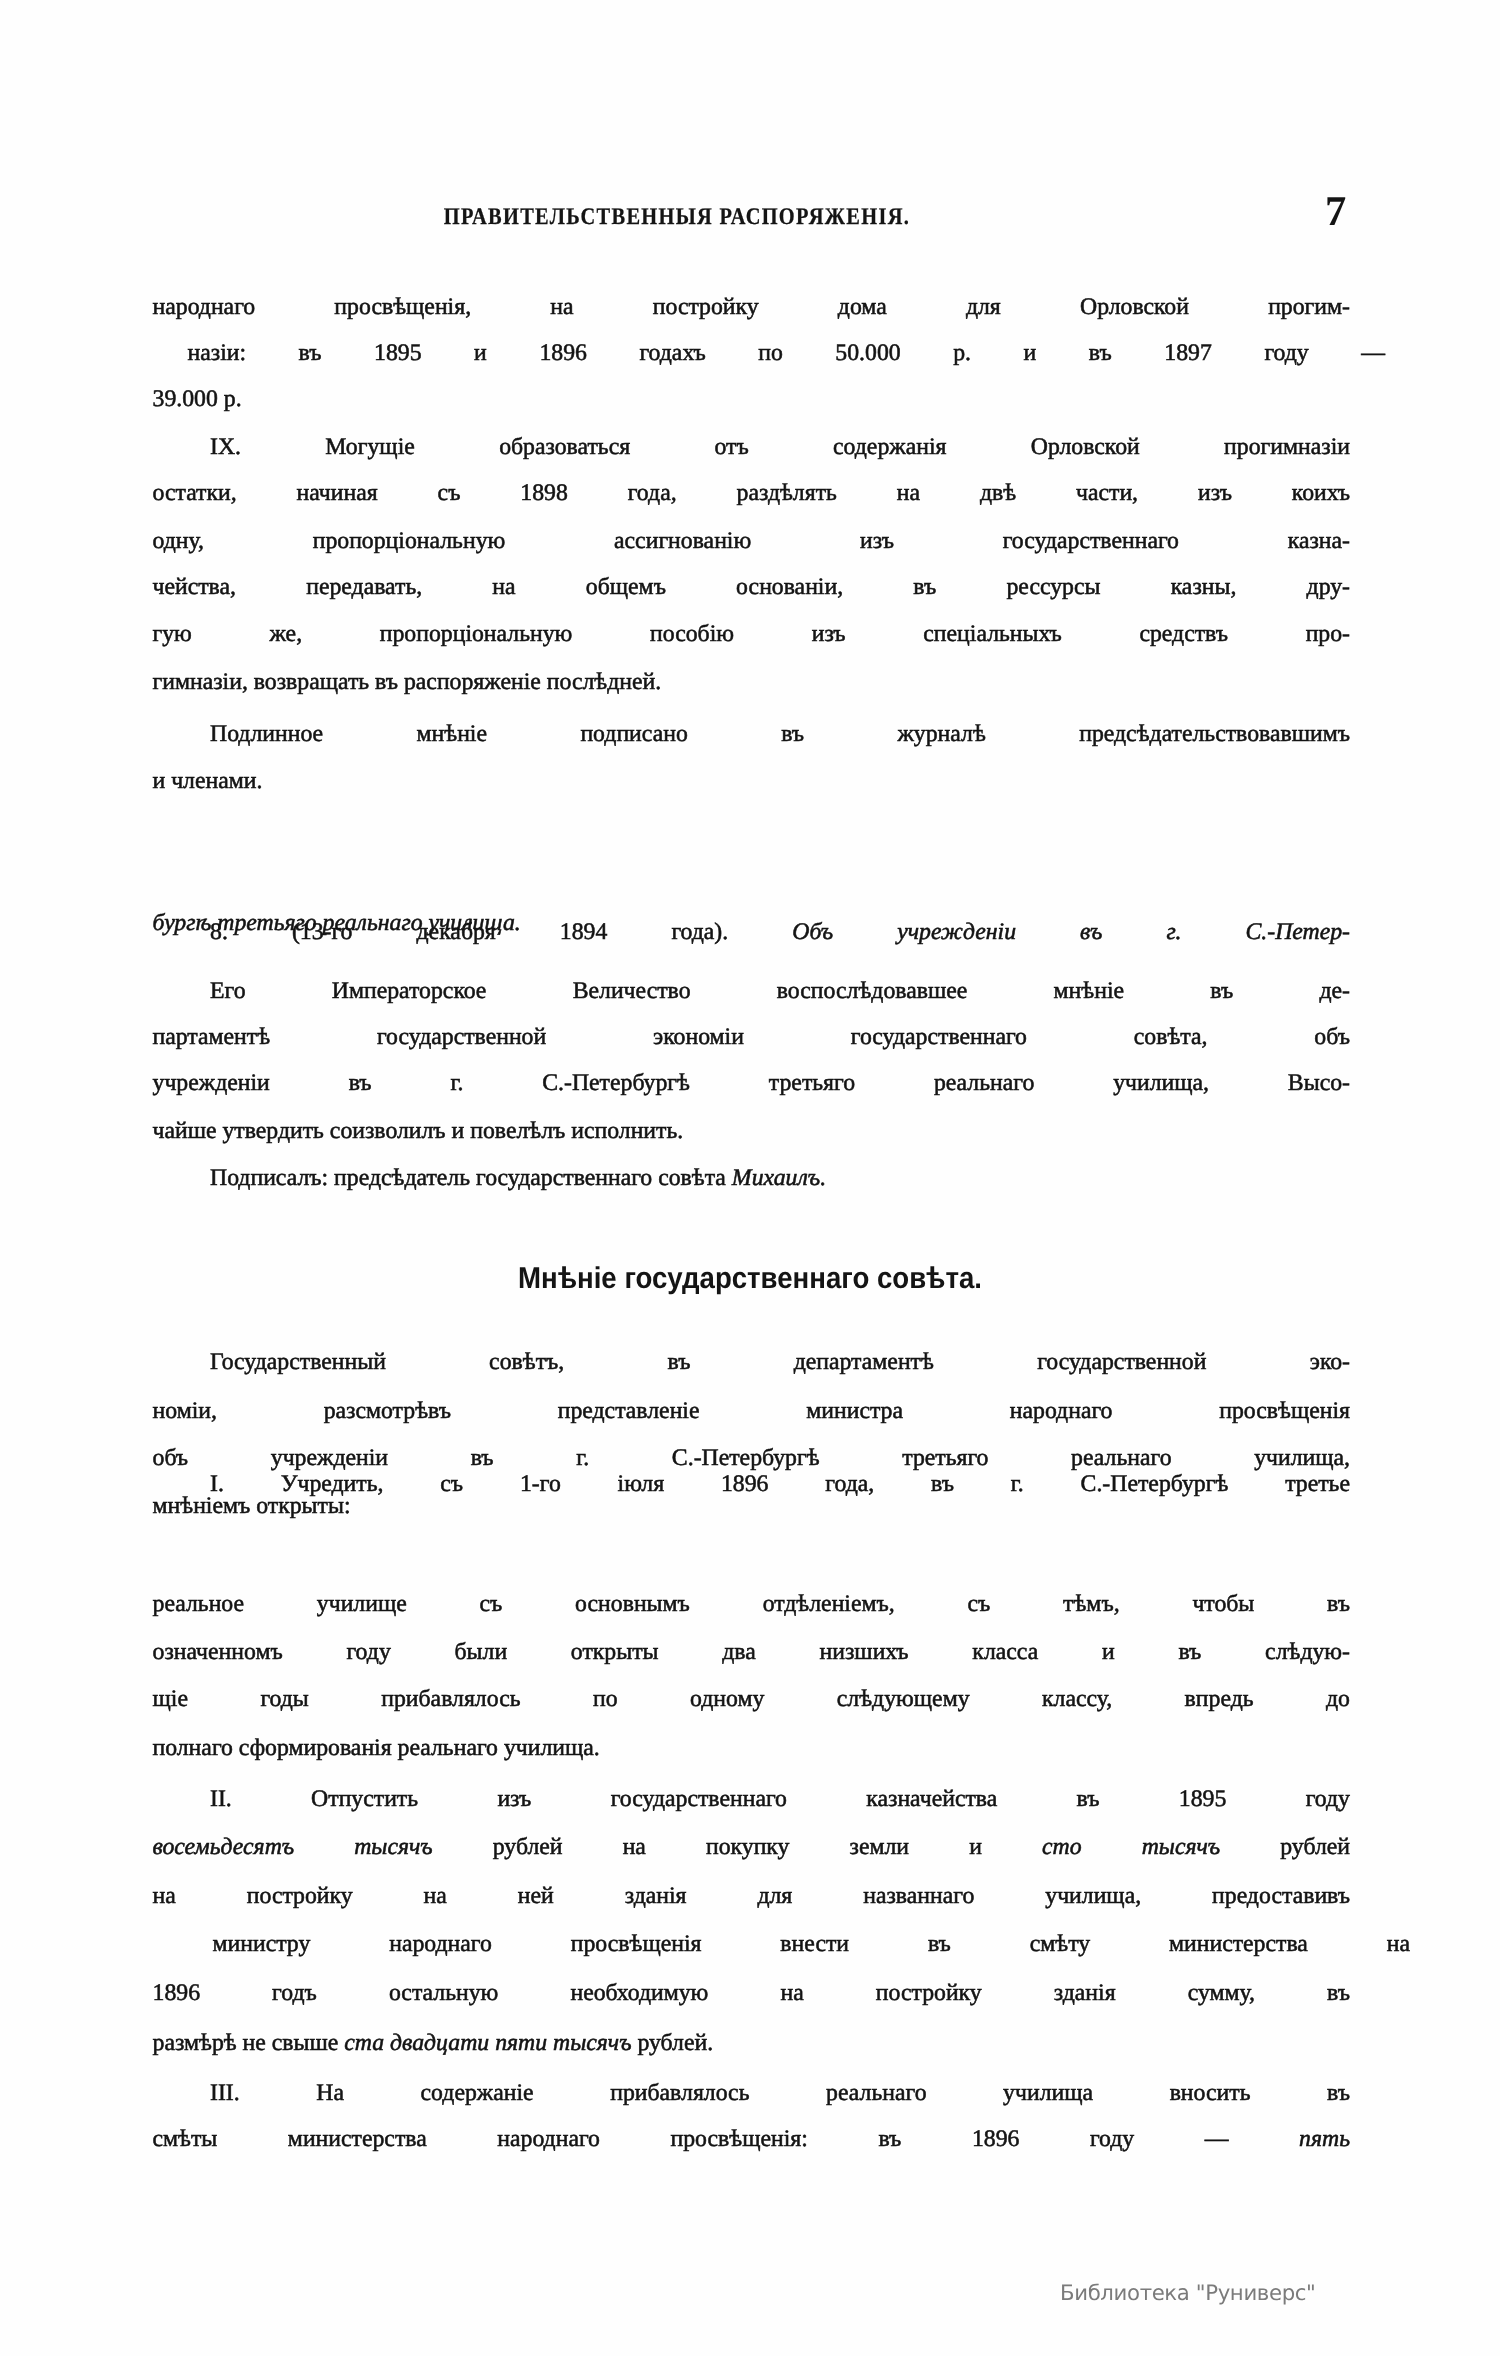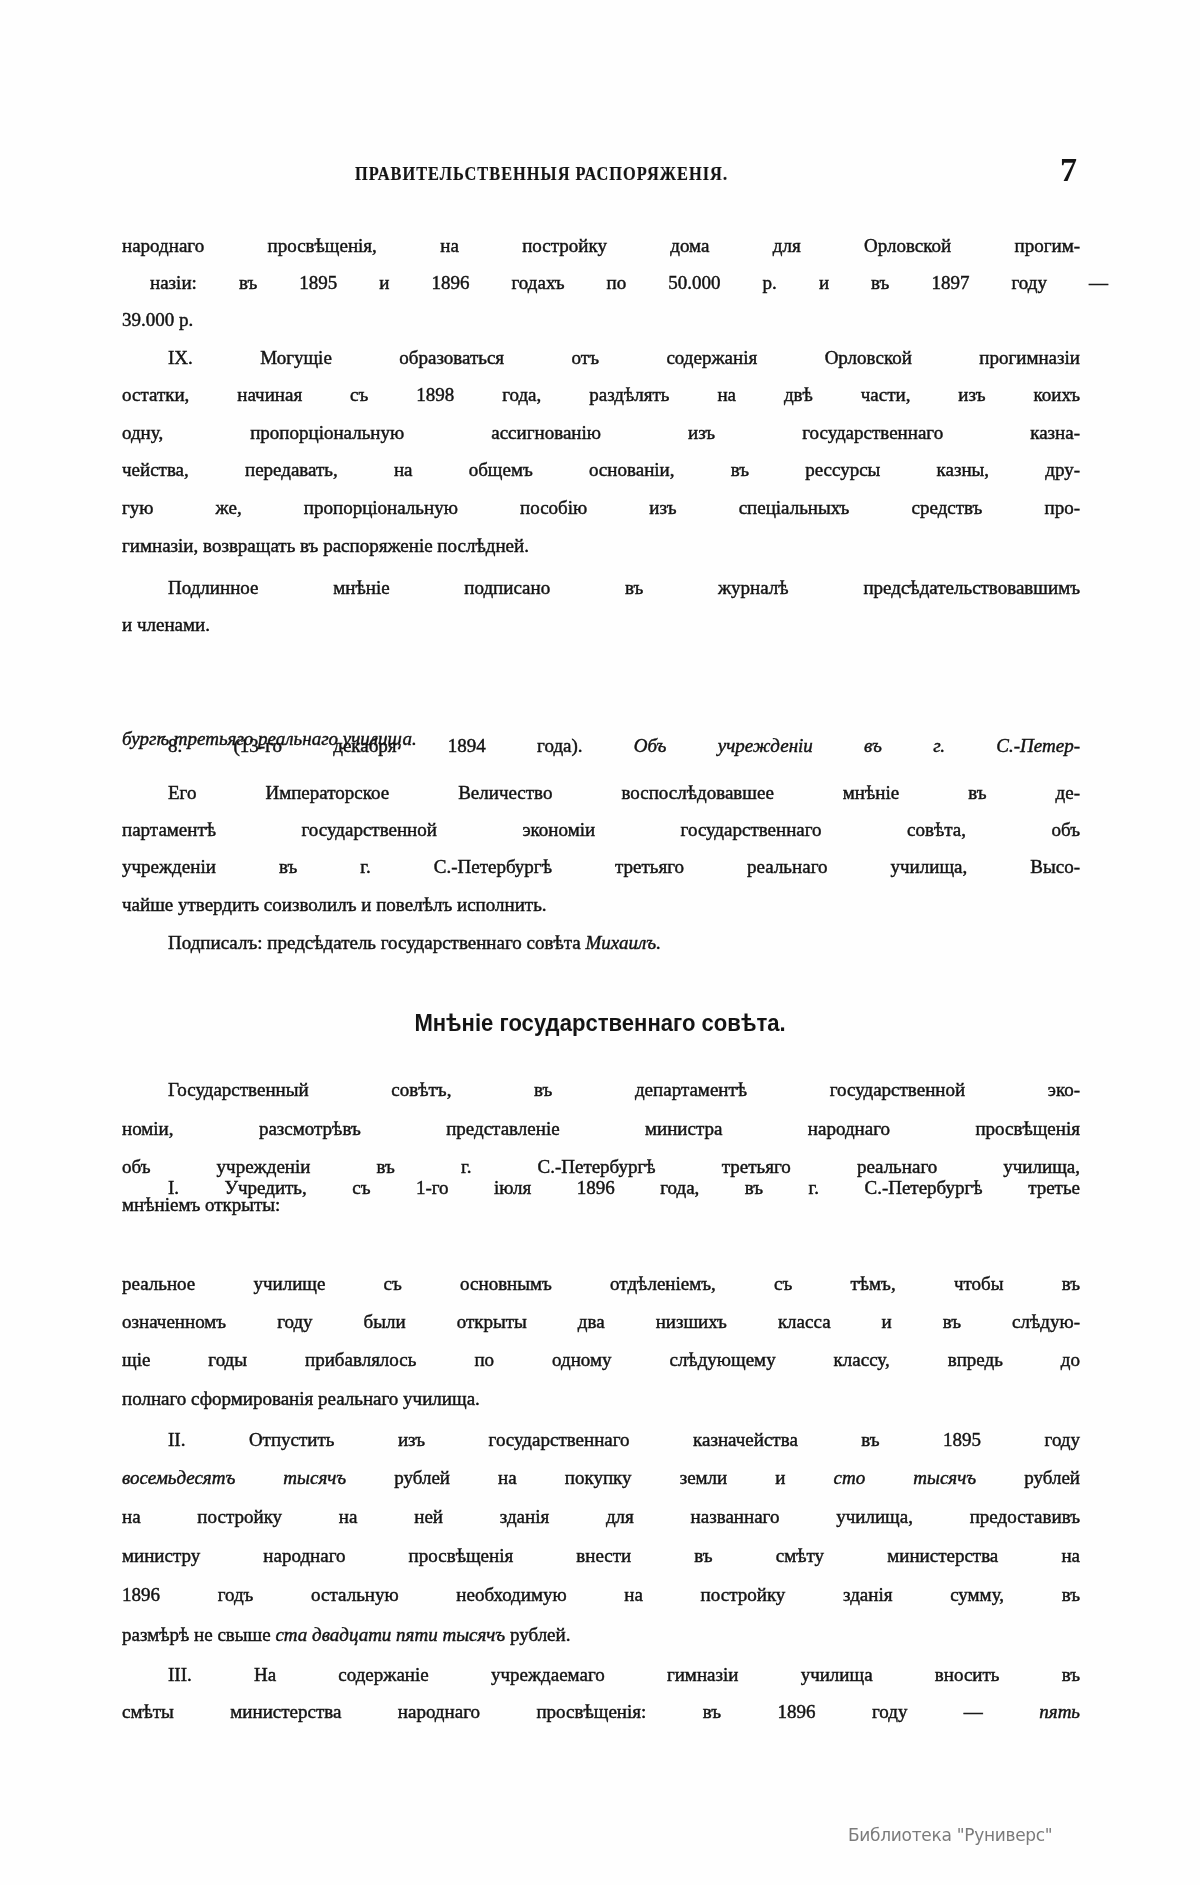--- a/index.html
+++ b/index.html
@@ -149,33 +149,33 @@
       <div>
         <div class="line indent" style="top: 1421px;">
           <span class="line-inner"><span>II. Отпустить изъ государственнаго казначейства въ 1895 году</span></span>
         </div>
         <div class="line" style="top: 1459px;">
           <span class="line-inner"><span class="em">восемьдесятъ тысячъ</span><span> рублей на покупку земли и </span><span class="em">сто тысячъ</span><span> рублей</span></span>
         </div>
         <div class="line" style="top: 1498px;">
           <span class="line-inner"><span>на постройку на ней зданія для названнаго училища, предоставивъ</span></span>
         </div>
-        <div class="line" style="top: 1537px;">
+        <div class="line" style="top: 1537px; margin-left: 48px;">
           <span class="line-inner"><span>министру народнаго просвѣщенія внести въ смѣту министерства на</span></span>
         </div>
         <div class="line" style="top: 1576px;">
           <span class="line-inner"><span>1896 годъ остальную необходимую на постройку зданія сумму, въ</span></span>
         </div>
         <div class="line last" style="top: 1616px; text-align: right;">
           <span class="line-inner"><span>размѣрѣ не свыше </span><span class="em">ста двадцати пяти тысячъ</span><span> рублей.</span></span>
         </div>
       </div>
       <div>
         <div class="line indent" style="top: 1656px;">
-          <span class="line-inner"><span>III. На содержаніе учреждаемаго гимназіи училища вносить въ</span></span>
+          <span class="line-inner"><span>III. На содержаніе прибавлялось реальнаго училища вносить въ</span></span>
         </div>
         <div class="line" style="top: 1693px;">
           <span class="line-inner"><span>смѣты министерства народнаго просвѣщенія: въ 1896 году — </span><span class="em">пять</span></span>
         </div>
       </div>
     </div>
 
   <div class="section-heading">Мнѣніе государственнаго совѣта.</div>
 
   <div class="watermark">Библиотека "Руниверс"</div>

